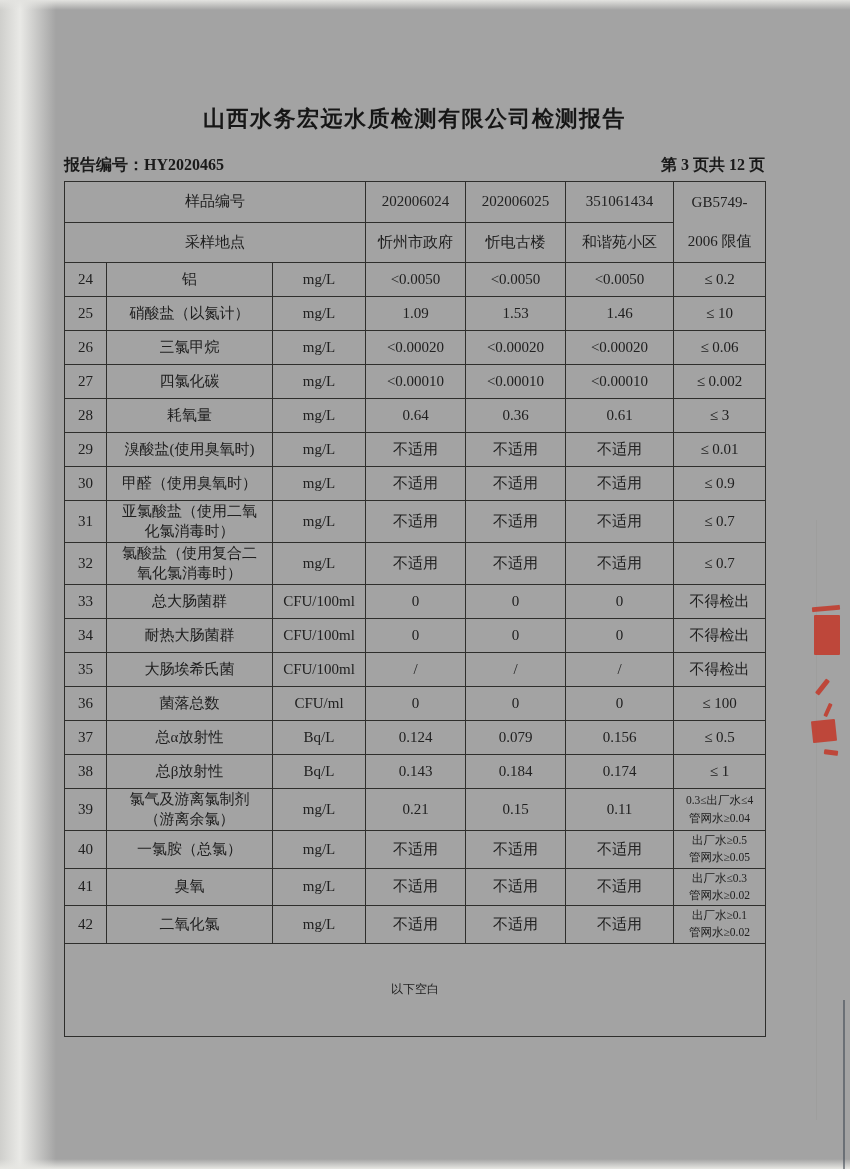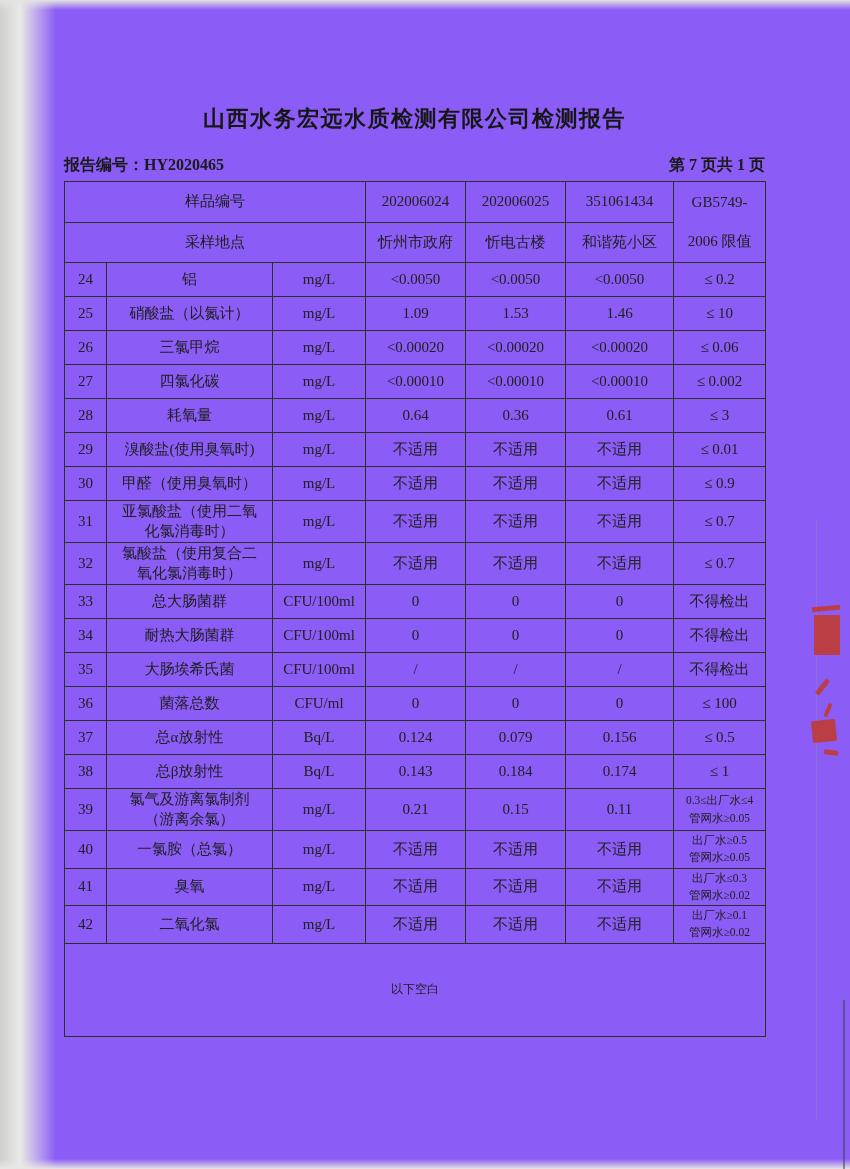--- a/index.html
+++ b/index.html
@@ -6,21 +6,21 @@
   body{
     width:850px;height:1169px;
     background:#ffffff;
     font-family:"Liberation Serif","DejaVu Serif",serif;
     color:#1e1e1e;
     position:relative;
     overflow:hidden;
   }
   .page{
     position:absolute;inset:0;
-    background:#8b5cf6;
+    background:#a3a3a3;
   }
   
   .edge-left{
     position:absolute;left:0;top:0;bottom:0;width:58px;
     background:linear-gradient(to right,#cfcfcc 0px,#e9e9e6 20px,rgba(250,250,248,0) 56px);
     pointer-events:none;
   }
   .edge-top{
     position:absolute;left:0;top:0;right:0;height:10px;
     background:linear-gradient(to bottom,#e3e3e0,rgba(250,250,248,0));
@@ -115,21 +115,21 @@
   <div class="edge-left"></div>
   <div class="edge-top"></div>
   <div class="edge-bottom"></div>
   <div class="fold-line"></div>
   <div class="scan-right-line"></div>
 
   <div class="title">山西水务宏远水质检测有限公司检测报告</div>
 
   <div class="meta">
     <div><span>报告编号：</span><span>HY2020465</span></div>
-    <div>第 7 页共 1 页</div>
+    <div>第 3 页共 12 页</div>
   </div>
 
   <table class="report">
     <colgroup>
       <col class="c-no">
         <col class="c-name">
         <col class="c-unit">
       <col class="c-v1">
         <col class="c-v2">
         <col class="c-v3">
@@ -295,21 +295,21 @@
         </tr>
         <tr>
           <td>39</td>
           <td class="name">氯气及游离氯制剂
 （游离余氯）</td>
           <td>mg/L</td>
           <td>0.21</td>
           <td>0.15</td>
           <td>0.11</td>
           <td class="limit small">0.3≤出厂水≤4
-管网水≥0.05</td>
+管网水≥0.04</td>
         </tr>
         <tr>
           <td>40</td>
           <td class="name">一氯胺（总氯）</td>
           <td>mg/L</td>
           <td>不适用</td>
           <td>不适用</td>
           <td>不适用</td>
           <td class="limit small">出厂水≥0.5
 管网水≥0.05</td>

